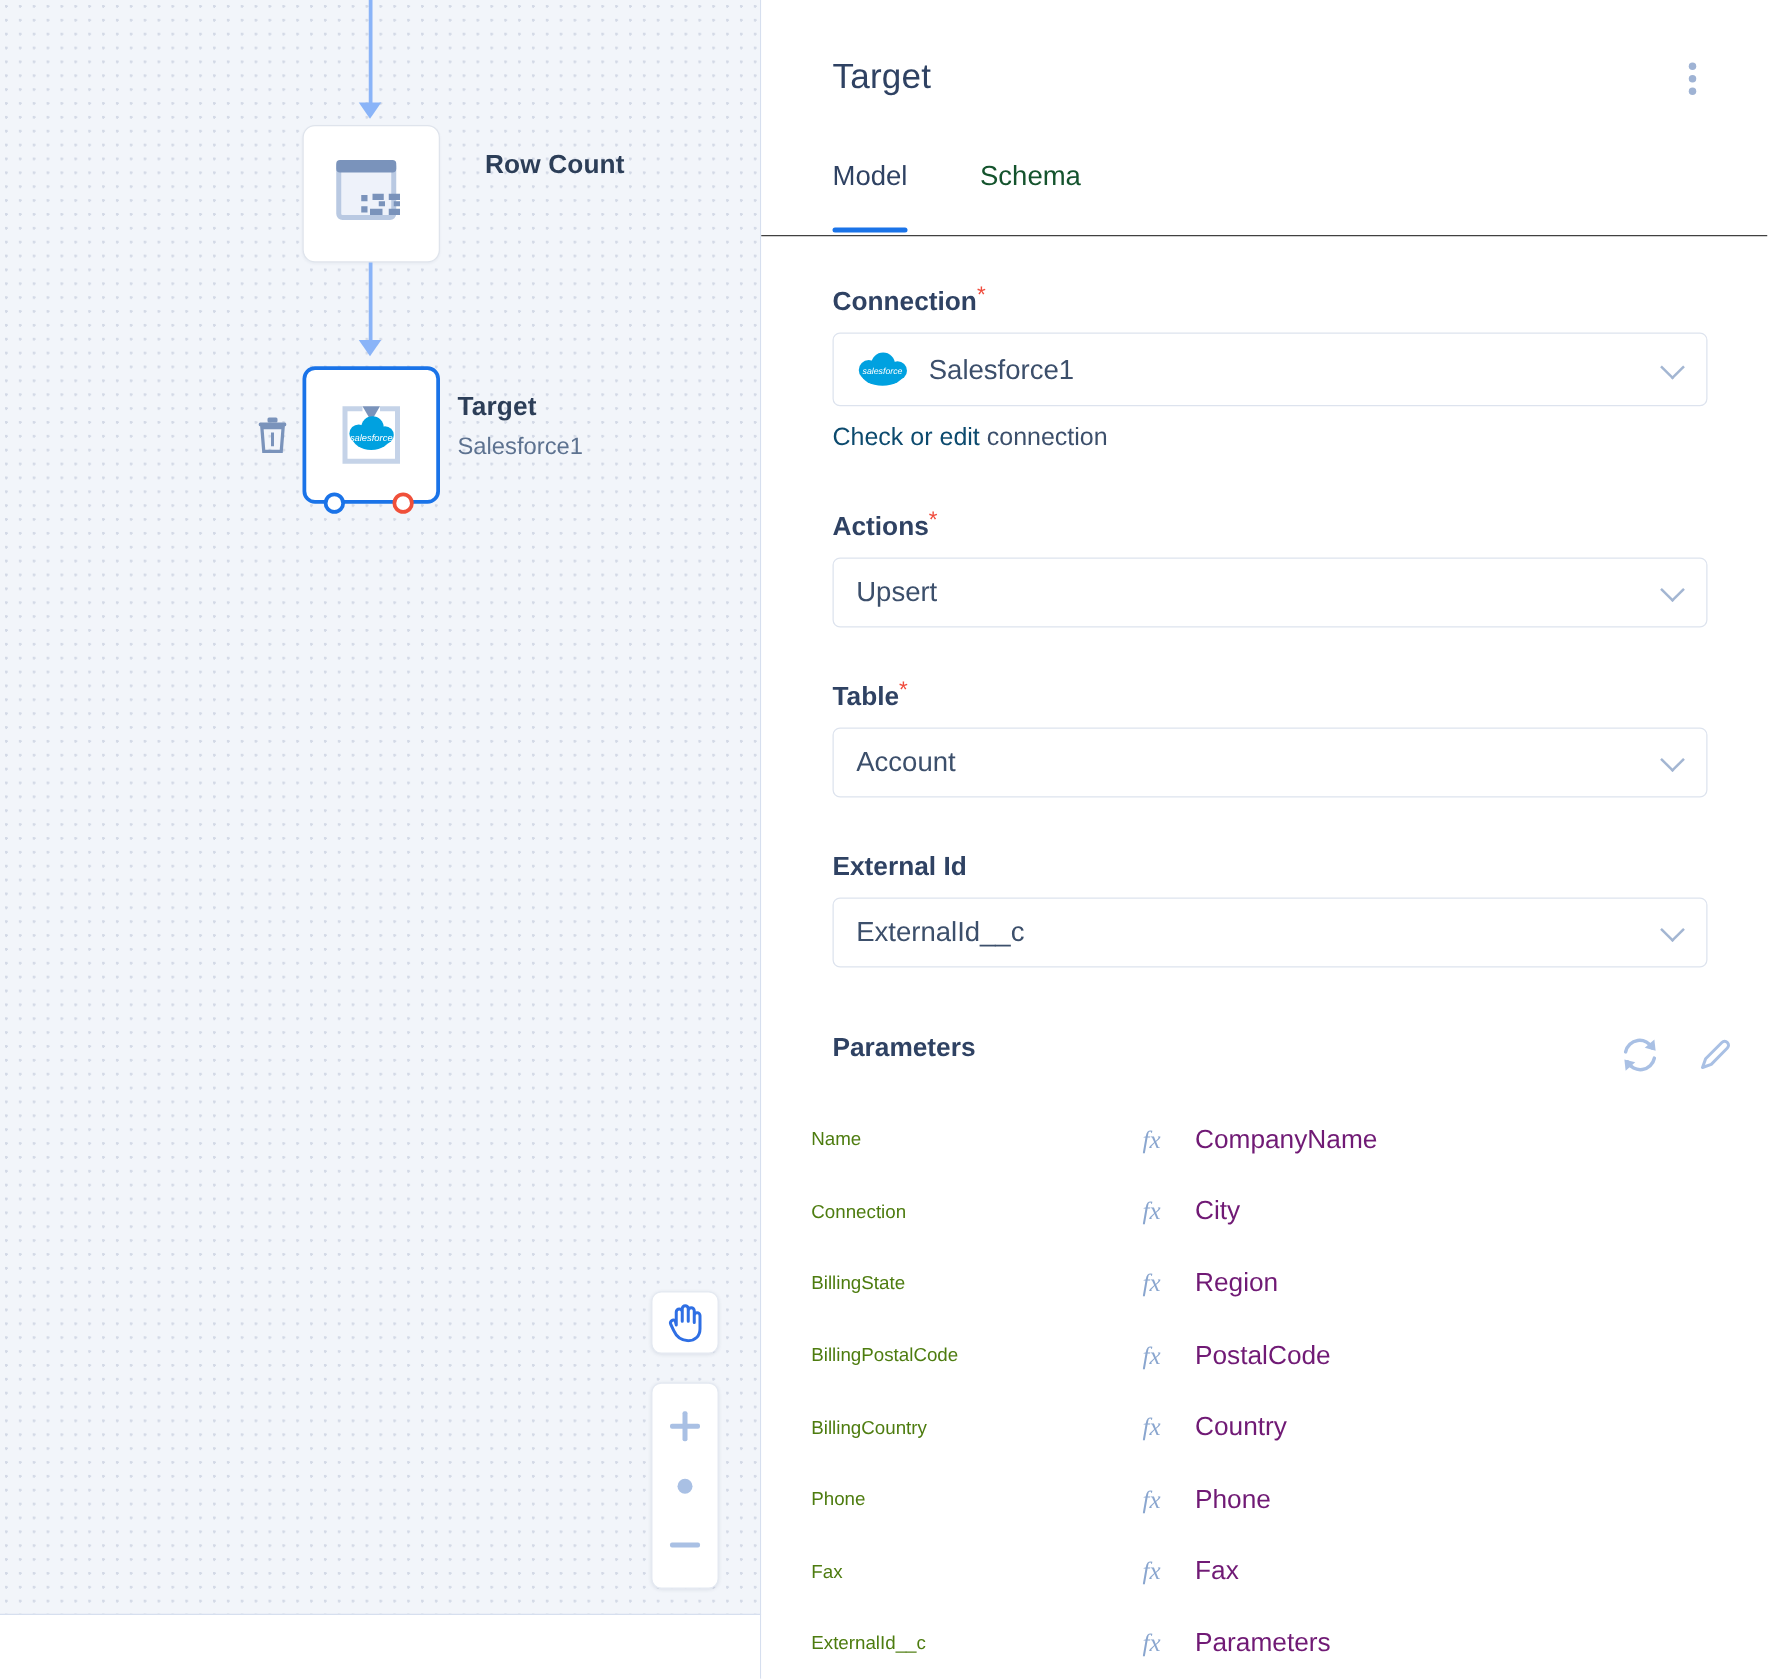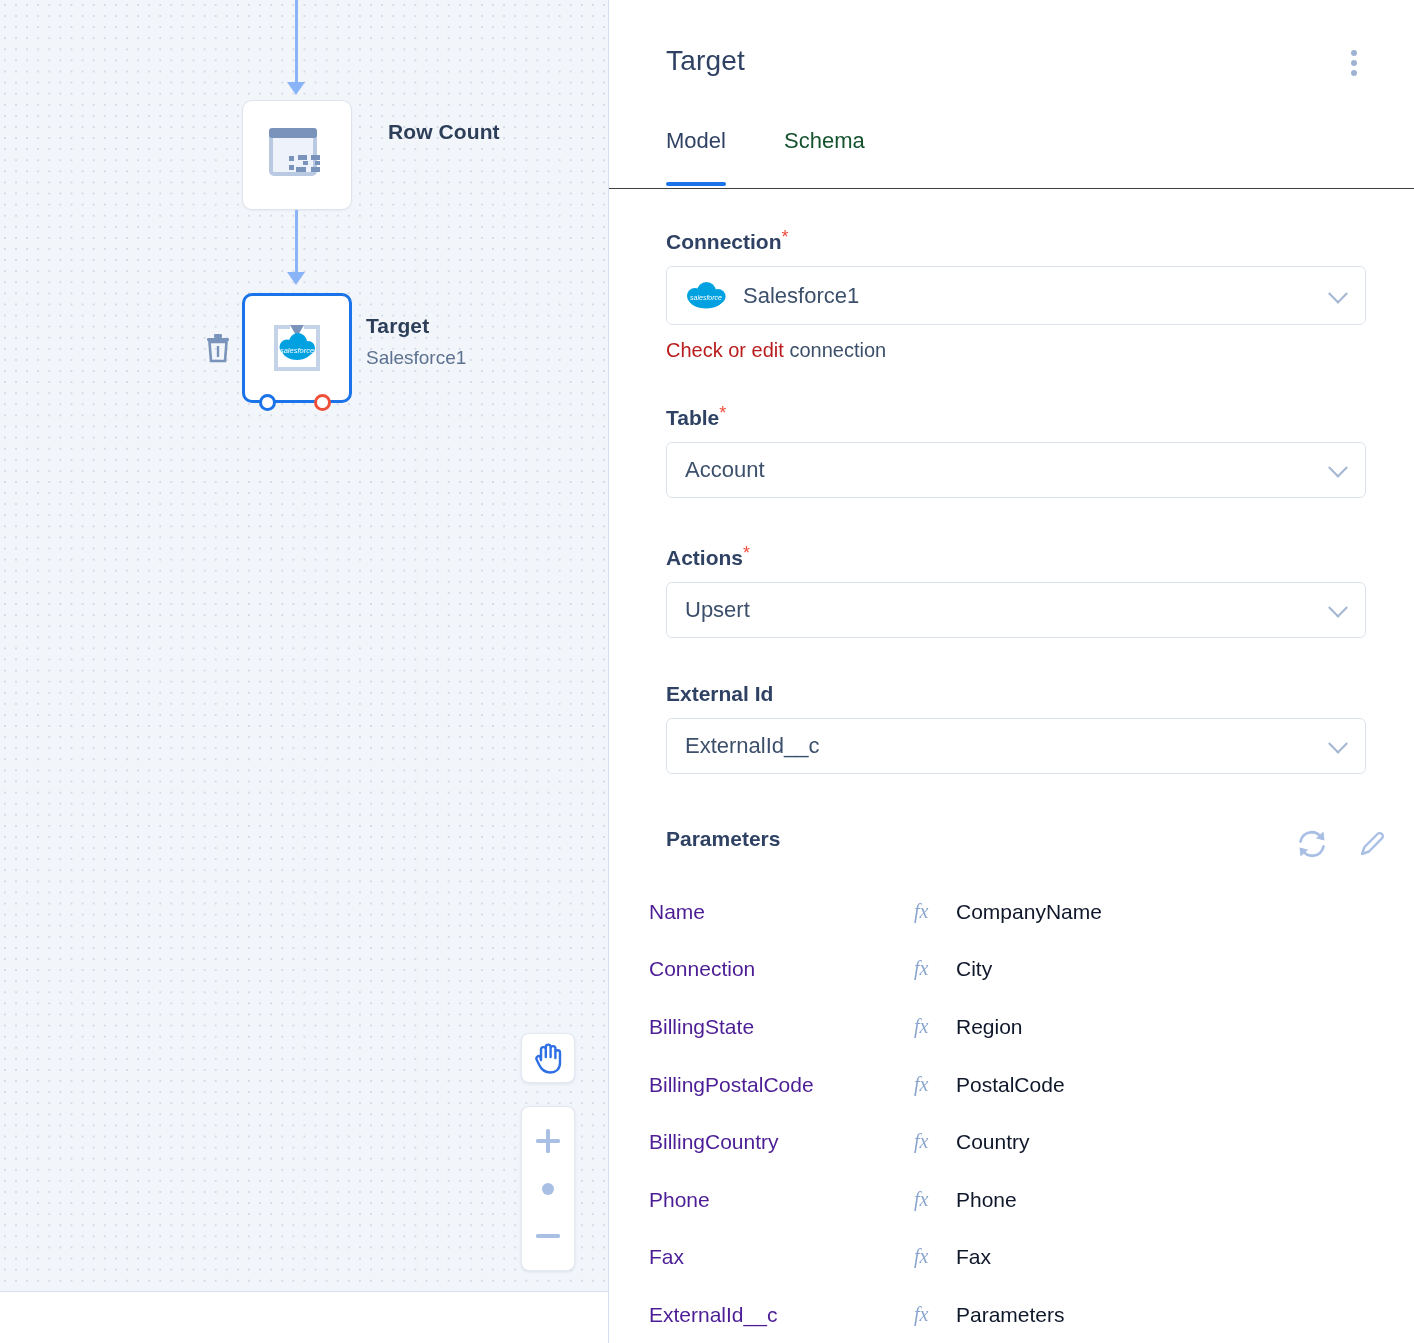--- a/index.html
+++ b/index.html
@@ -221,21 +221,21 @@
     border-bottom: 2.4px solid #a3b6d2;
     transform: rotate(45deg) translate(-3px,-3px);
   }
   .sf-logo { flex: 0 0 auto; margin-right: 16px; display: block; }
 
   .link-row {
     font-size: 20px;
     color: #3c4f6b;
   }
   .link-row a {
-    color: #b91c1c;
+    color: #0c4a6e;
     text-decoration: none;
     cursor: pointer;
   }
 
   
   #params-head {
     position: relative;
     display: flex;
     align-items: flex-start;
   }
@@ -249,33 +249,33 @@
   }
   .icon-btn { cursor: pointer; display: block; }
 
   .param-row {
     display: flex;
     align-items: center;
     height: 57.6px;
   }
   .param-key {
     width: 305px;
-    font-size: 21px;
-    color: #4c1d95;
+    font-size: 15px;
+    color: #4d7c0f;
     padding-left: 40px;
     white-space: nowrap;
   }
   .param-fx {
     width: 42px;
     flex: 0 0 auto;
     display: flex; align-items: center;
   }
   .param-val {
     font-size: 21px;
-    color: #0f172a;
+    color: #701a75;
     white-space: nowrap;
   }
 </style>
 </head>
 <body>
 
 <div id="app">
 
   <div id="canvas">
 
@@ -394,36 +394,36 @@
             <text x="21" y="18.6" font-family="'Liberation Sans',sans-serif" font-size="7" font-style="italic" fill="#ffffff" text-anchor="middle">salesforce</text>
           </svg>
           <span class="val">Salesforce1</span>
           <span class="chev"></span>
         </div>
         <div class="link-row" style="margin-top:14px;">
           <a>Check or edit</a><span> connection</span>
         </div>
       </div>
 
+      <div class="field" style="padding:0 48px 0 57px; margin-top:48px;">
+        <div>
+          <span class="field-label">Actions</span><span class="req">*</span>
+        </div>
+        <div class="select" style="margin-top:12px;">
+          <span class="val">Upsert</span>
+          <span class="chev"></span>
+        </div>
+      </div>
+
       <div class="field" style="padding:0 48px 0 57px; margin-top:44px;">
         <div>
           <span class="field-label">Table</span><span class="req">*</span>
         </div>
         <div class="select" style="margin-top:12px;">
           <span class="val">Account</span>
-          <span class="chev"></span>
-        </div>
-      </div>
-
-      <div class="field" style="padding:0 48px 0 57px; margin-top:48px;">
-        <div>
-          <span class="field-label">Actions</span><span class="req">*</span>
-        </div>
-        <div class="select" style="margin-top:12px;">
-          <span class="val">Upsert</span>
           <span class="chev"></span>
         </div>
       </div>
 
       <div class="field" style="padding:0 48px 0 57px; margin-top:44px;">
         <div>
           <span class="field-label">External Id</span>
         </div>
         <div class="select" style="margin-top:12px;">
           <span class="val">ExternalId__c</span>

